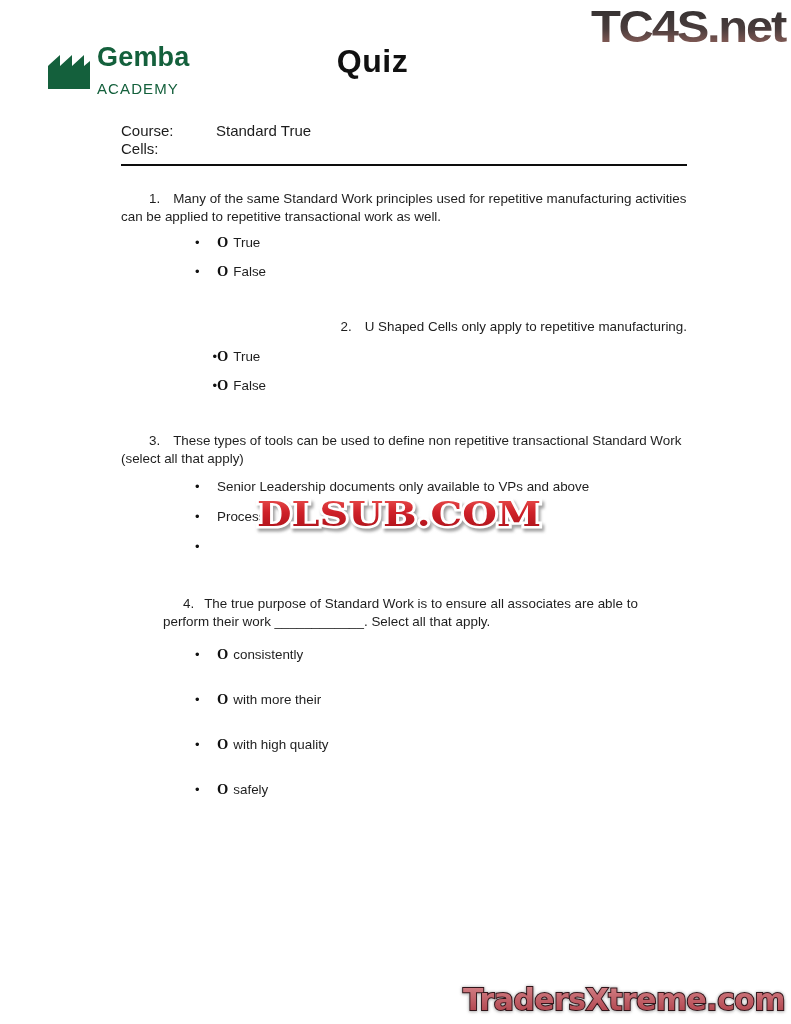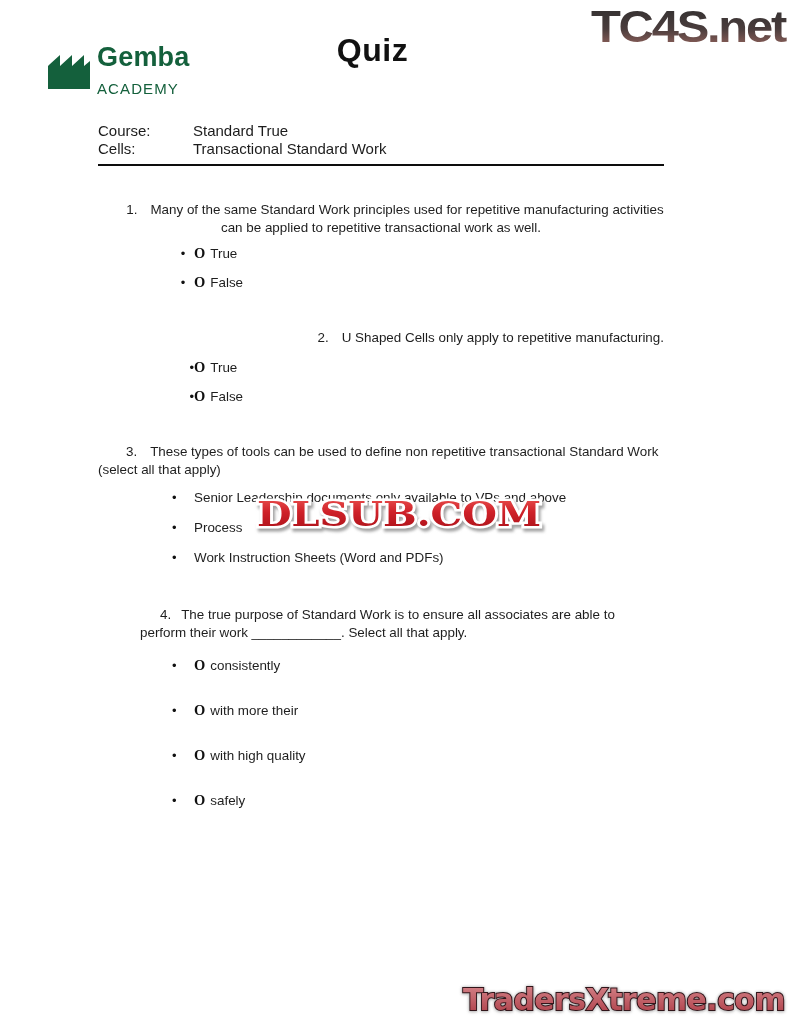--- a/index.html
+++ b/index.html
@@ -17,35 +17,35 @@
   .wm-mid { position: absolute; top: 489px; left: 251px; width: 296px; height: 50px; }
   .wm-bot { position: absolute; top: 974px; left: 458px; width: 332px; height: 50px; }
 
   
   .logo { position: absolute; top: 44px; left: 48px; display: flex; align-items: center; }
   .logo-icon { width: 42px; height: 37px; margin-right: 7px; }
   .logo-text-gemba { font-weight: bold; font-size: 27px; letter-spacing: 0.2px; line-height: 1; }
   .logo-text-academy { font-weight: normal; font-size: 15px; letter-spacing: 1.1px; line-height: 1; margin-top: 10px; }
 
   .page-title {
-    position: absolute; top: 32px; left: 0; width: 745px;
+    position: absolute; top: 43px; left: 0; width: 745px;
     text-align: center;
     font-size: 32px; font-weight: bold; letter-spacing: 0.5px;
     color: #111;
   }
 
   
-  .doc { position: absolute; top: 122px; left: 98px; width: 566px; }
+  .doc { position: absolute; top: 122px; left: 121px; width: 566px; }
 
   .meta-row { display: flex; font-size: 15px; line-height: 18px; color: #1c1c1c; }
   .meta-label { width: 95px; }
   .rule { border: none; border-top: 2px solid #0d0d0d; margin-top: 6px; }
 
   .question { font-size: 13.4px; line-height: 18px; color: #1e1e1e; }
-  .q1 { margin-top: 35px; text-align: center; }
+  .q1 { margin-top: 24px; }
   .q2 { margin-top: 37px; text-align: right; }
   .q3 { margin-top: 37px; }
   .q4 { margin-top: 39px; }
   .q-num { margin-right: 13px; }
   .q-text { display: inline; }
   .q4 .q-num { margin-right: 10px; }
   .q1 .q-para, .q2 .q-para, .q3 .q-para { text-indent: 28px; }
   .q4 .q-para { text-indent: 20px; margin-left: 42px; }
 
   ul.options { list-style: none; margin-left: 74px; }
@@ -96,21 +96,20 @@
 <div class="page-title">Quiz</div>
 
 <div class="doc">
 
   <div class="meta-row">
     <span class="meta-label">Course:</span>
     <span>Standard True</span>
   </div>
   <div class="meta-row">
     <span class="meta-label">Cells:</span>
-    <span>Transactional Standard Work</span>
   </div>
   <hr class="rule">
 
   <div class="question q1">
     <p class="q-para"><span class="q-num">1.</span><span class="q-text">Many of the same Standard Work principles used for repetitive manufacturing activities can be applied to repetitive transactional work as well.</span></p>
     <ul class="options opts-q12">
       <li class="option">
         <span class="bullet">•</span>
         <span class="radio">O</span>
         <span class="opt-label">True</span>
@@ -148,21 +147,20 @@
         <span class="opt-label">Senior Leadership documents only available to VPs and above</span>
       </li>
       <li class="option">
         <span class="bullet">•</span>
 
         <span class="opt-label">Process</span>
       </li>
       <li class="option">
         <span class="bullet">•</span>
 
-        <span class="opt-label">Work Instruction Sheets (Word and PDFs)</span>
       </li>
     </ul>
   </div>
 
   <div class="question q4">
     <p class="q-para"><span class="q-num">4.</span><span class="q-text">The true purpose of Standard Work is to ensure all associates are able to perform their work ____________.  Select all that apply.</span></p>
     <ul class="options opts-q4">
       <li class="option">
         <span class="bullet">•</span>
         <span class="radio">O</span>

